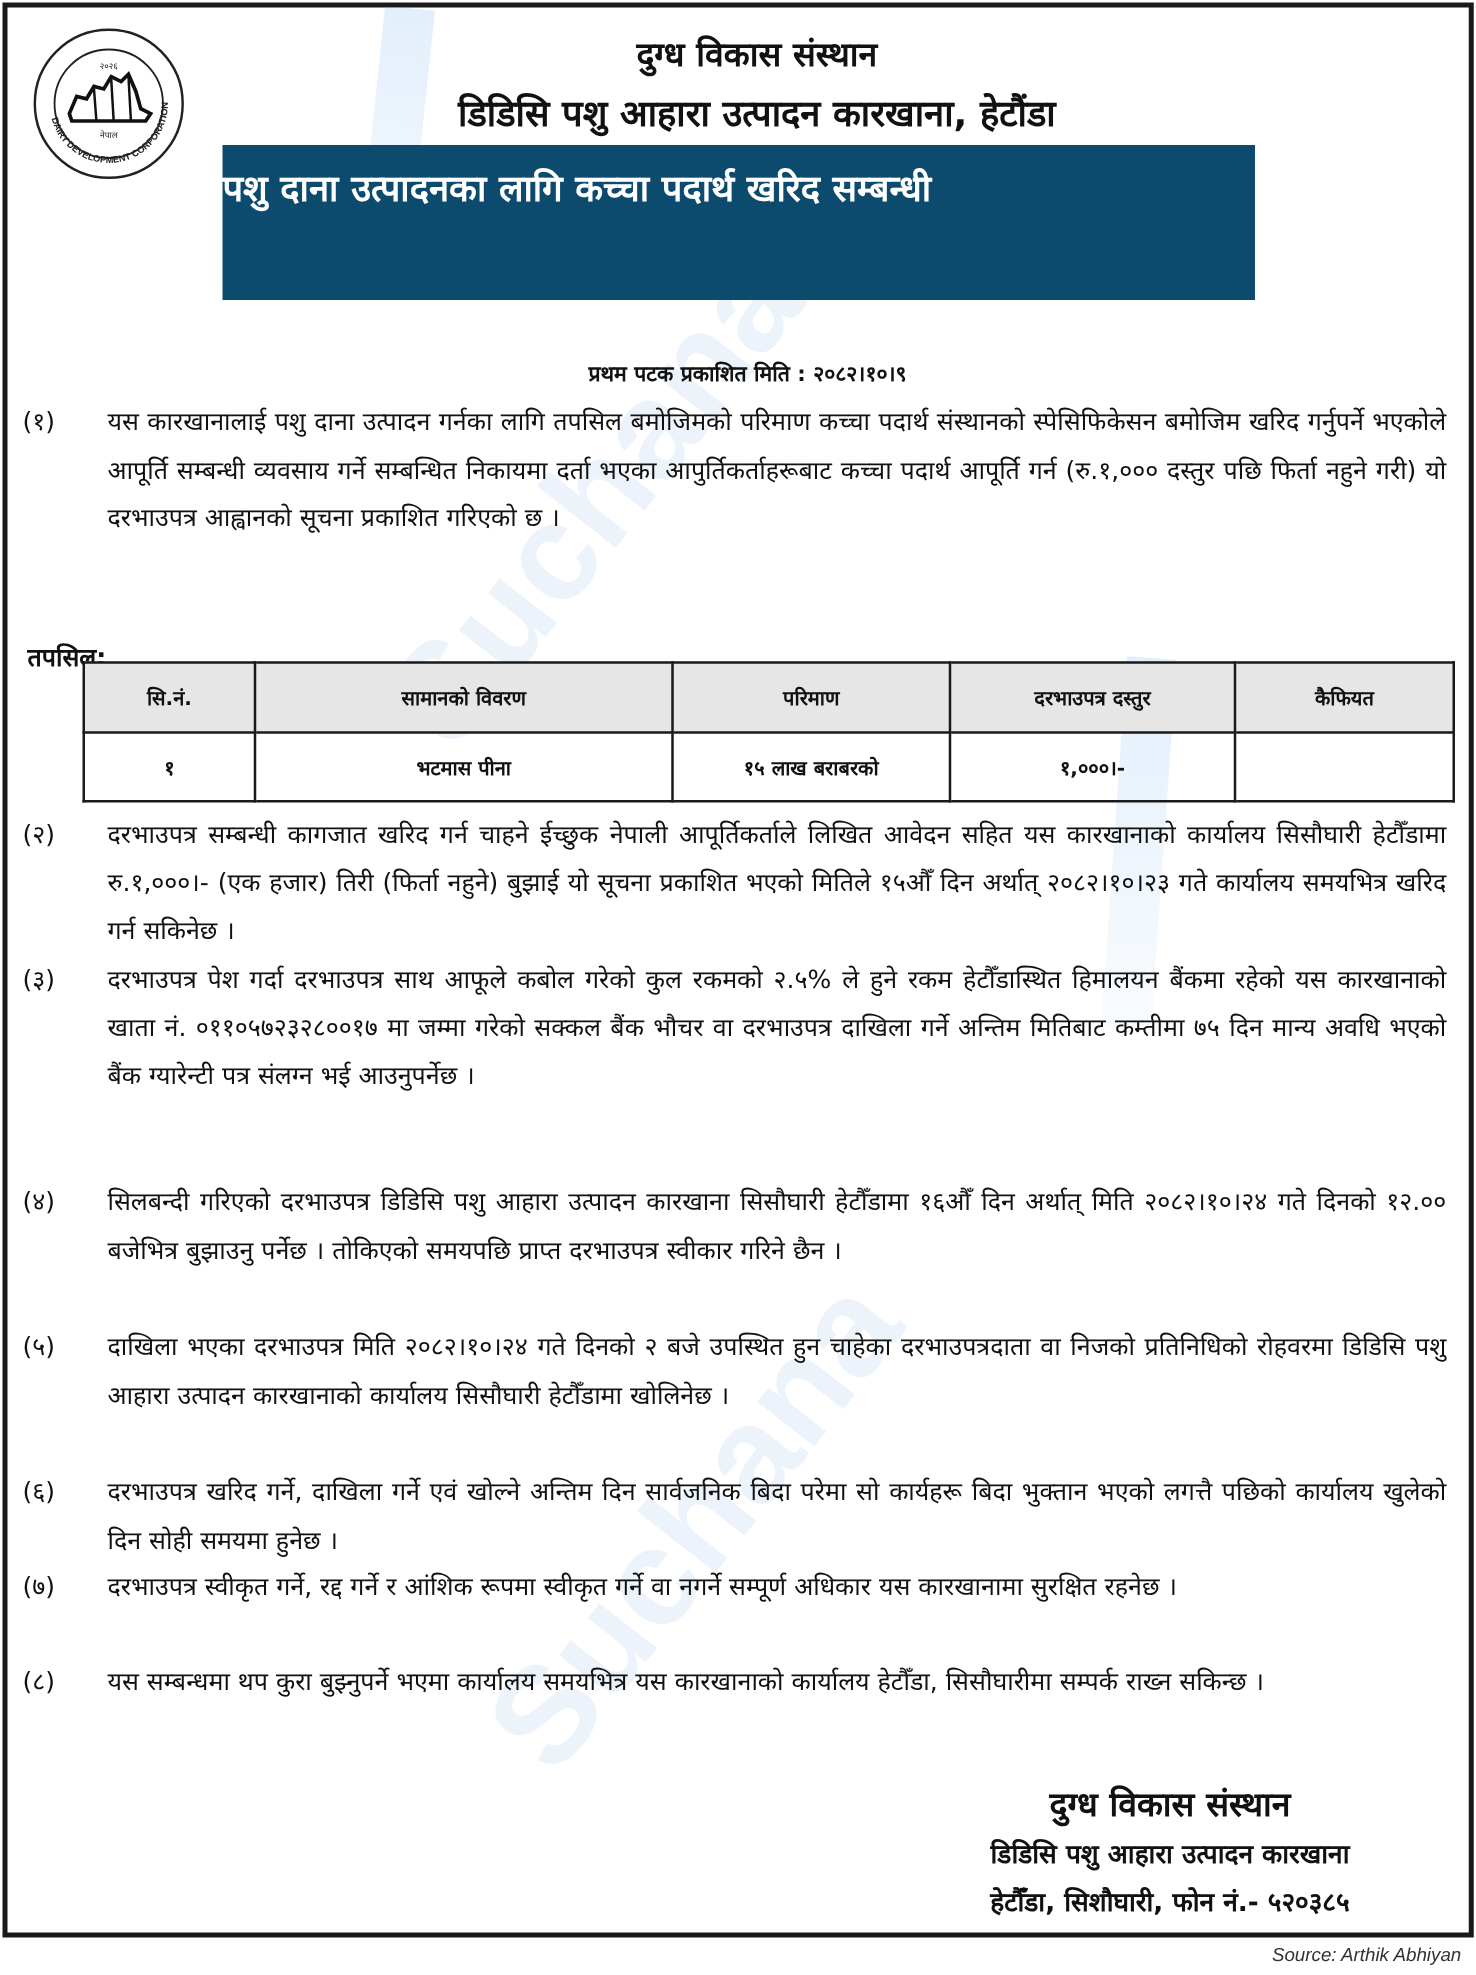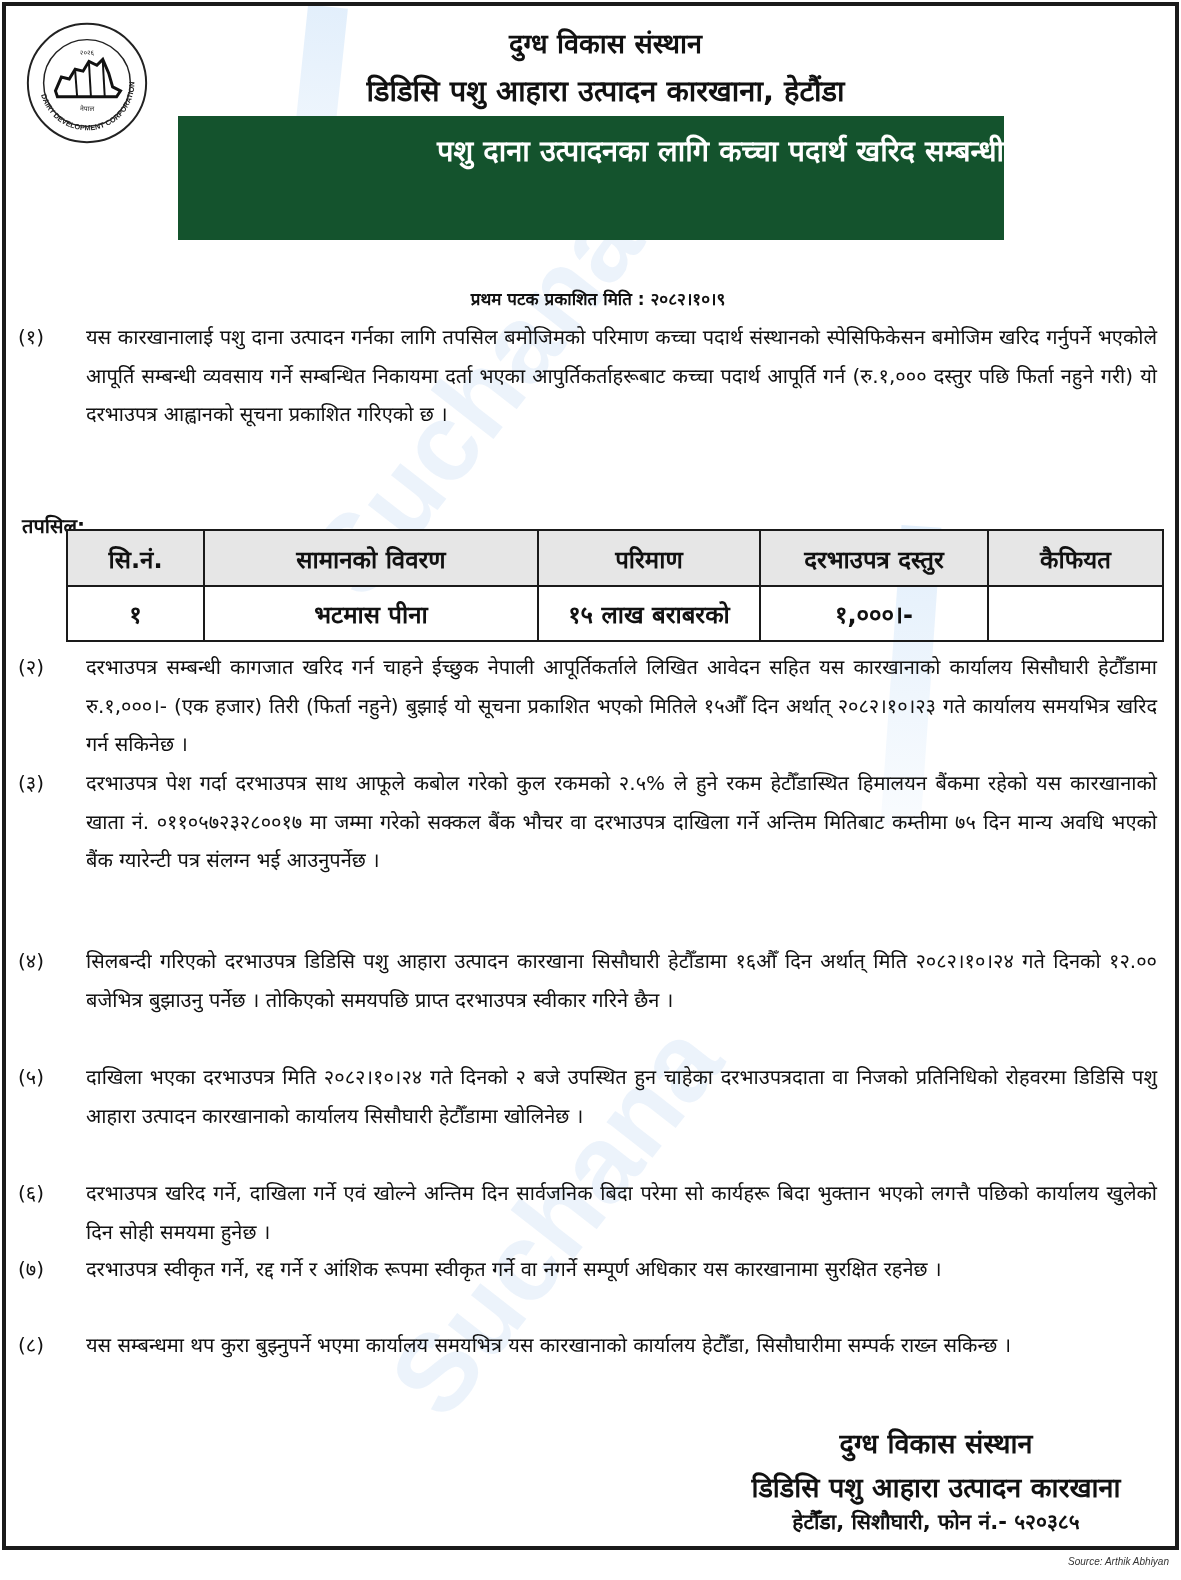--- a/index.html
+++ b/index.html
@@ -25,21 +25,21 @@
   .hdr-line1 {
     position: absolute; left: 0; right: 0; top: 18px; text-align: center;
     font-size: 27px; font-weight: bold; padding-left: 30px;
   }
   .hdr-line2 {
     position: absolute; left: 0; right: 0; top: 64px; text-align: center;
     font-size: 29px; font-weight: bold; padding-left: 30px;
   }
   .black-box {
     position: absolute; left: 172px; top: 110px; width: 826px; height: 124px;
-    background: #14532d; color: #fff; text-align: right; font-weight: bold;
+    background: #0c4a6e; color: #fff; text-align: left; font-weight: bold;
     font-size: 29px; line-height: 54px; padding-top: 8px;
   }
 
   .ref-line {
     position: absolute; left: 0; right: 0; top: 244px; text-align: center;
     font-size: 20px; font-weight: bold; padding-left: 15px;
   }
   .date-line {
     position: absolute; left: 0; right: 0; top: 281px; text-align: center;
     font-size: 17px; font-weight: bold; padding-left: 15px;
@@ -49,35 +49,35 @@
     position: absolute; left: 12px; right: 18px; font-size: 20px; line-height: 38.5px;
     text-align: justify;
   }
   .para .num { position: absolute; left: 0; top: 0; }
   .para .txt { display: block; margin-left: 68px; }
 
   .tapasil { position: absolute; left: 16px; top: 486px; font-size: 20px; font-weight: bold; margin-top: 20px; }
 
   table.items {
     position: absolute; left: 60px; top: 523px; width: 1098px; border-collapse: collapse;
-    font-size: 24px;
+    font-size: 16px;
   }
   table.items th, table.items td {
     border: 2px solid #1a1a1a; text-align: center; height: 55px; font-weight: bold;
   }
   table.items th { background: #e6e6e6; height: 56px; }
 
   .sig { position: absolute; right: 0; text-align: center; width: 460px; left: 700px; }
   .sig1 { top: 1418px; font-size: 27px; font-weight: bold; }
-  .sig2 { top: 1462px; font-size: 27px; font-weight: bold; }
+  .sig2 { top: 1462px; font-size: 21px; font-weight: bold; }
   .sig3 { top: 1501px; font-size: 21px; font-weight: bold; }
 
   .source {
     position: absolute; right: 12px; top: 1556px; font-family: "Liberation Sans", sans-serif;
-    font-style: italic; font-size: 10px; color: #333;
+    font-style: italic; font-size: 15px; color: #333;
   }
 </style>
 </head>
 <body>
 
 <div class="frame">
 
   <div class="wm-stripe" style="left:290px;top:0;height:230px;transform:rotate(6deg);"></div>
   <div class="wm-stripe" style="left:885px;top:520px;height:300px;transform:rotate(4deg);"></div>
   <div class="watermark" style="left:240px;top:330px;">Suchana</div>

